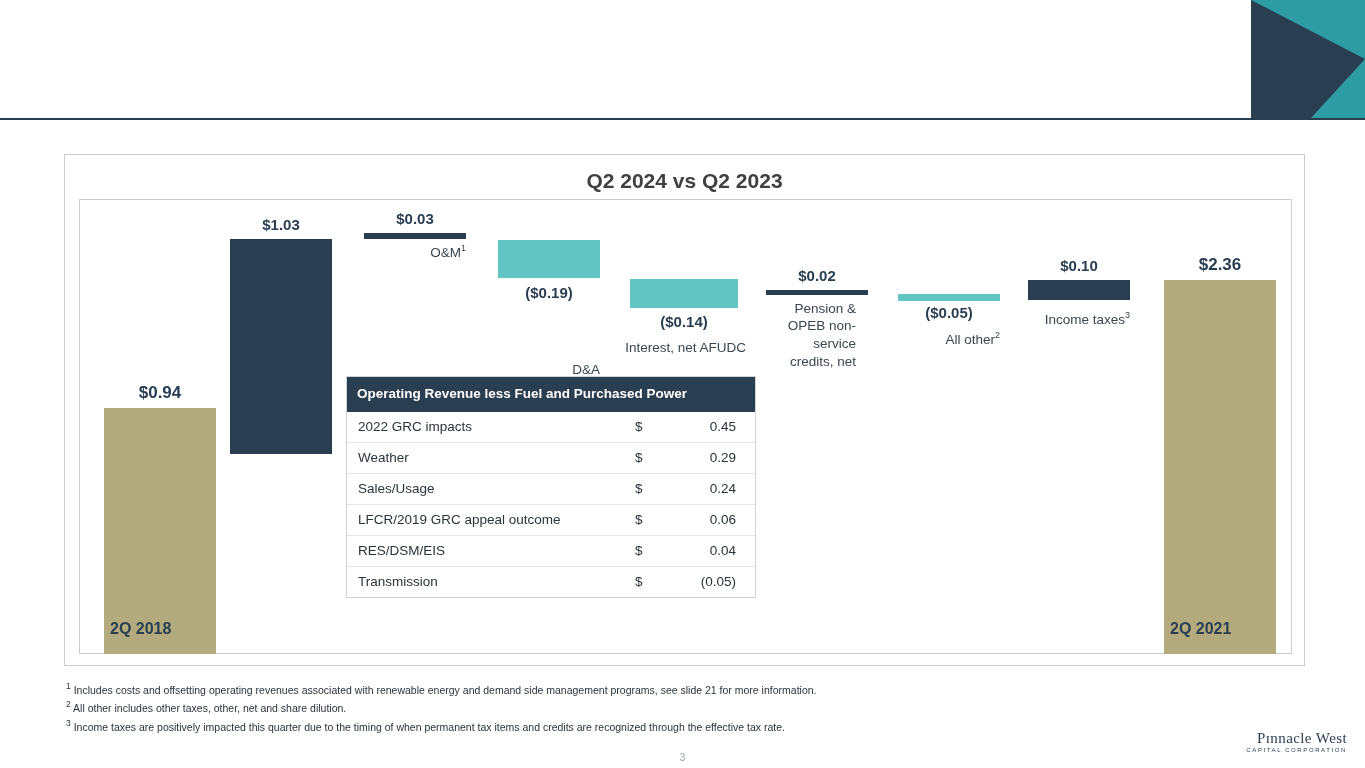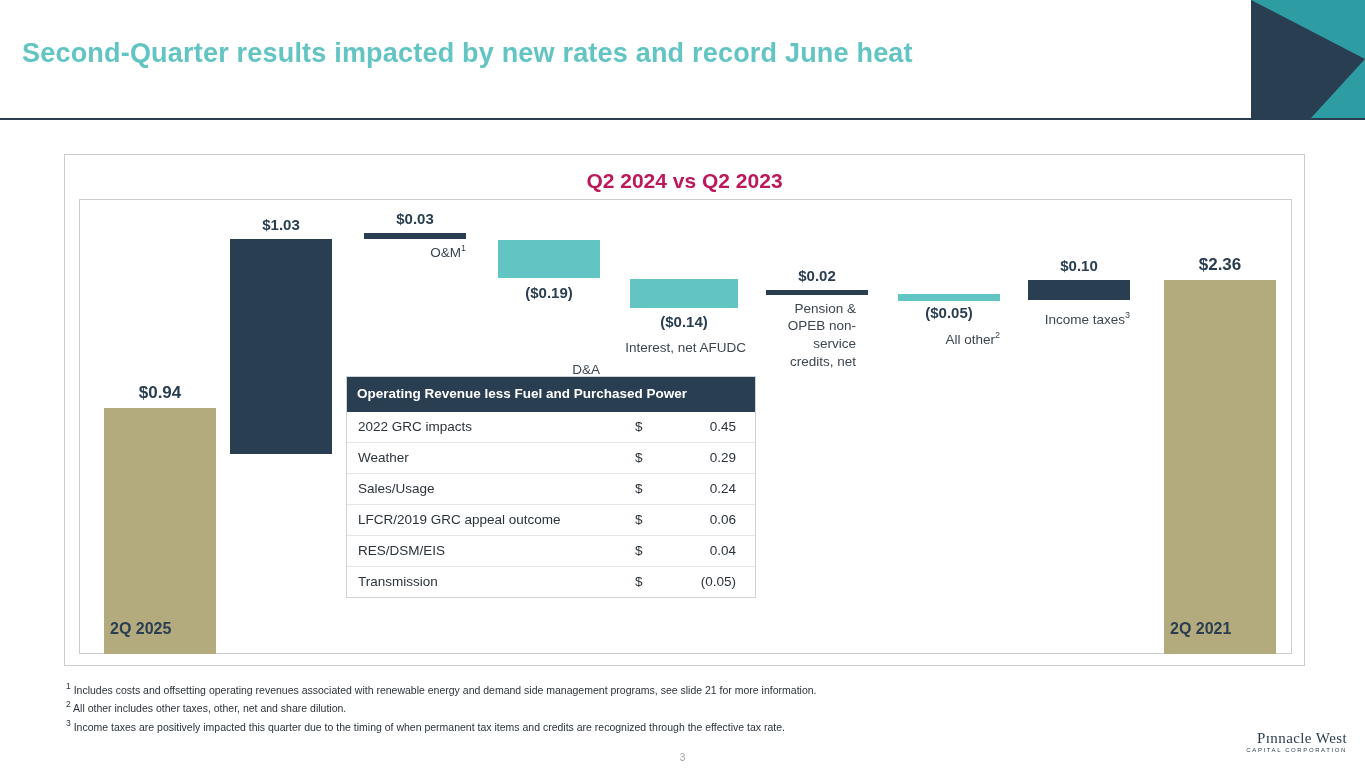--- a/index.html
+++ b/index.html
@@ -31,21 +31,21 @@
     overflow: hidden;
   }
 
   
   .chart-outer {
     position: absolute; left: 64px; top: 154px; width: 1241px; height: 512px;
     border: 1px solid #c9ccd1; background: #ffffff;
   }
   .chart-title {
     position: absolute; left: 0; top: 14px; width: 100%;
-    text-align: center; font-size: 21px; font-weight: bold; color: #be185d;
+    text-align: center; font-size: 21px; font-weight: bold; color: #404040;
   }
   .chart-inner {
     position: absolute; left: 14px; top: 44px; width: 1213px; height: 455px;
     border: 1px solid #c9ccd1;
   }
   .plot { position: absolute; left: 0; top: 0; width: 100%; height: 100%; }
 
   
   .bar { position: absolute; }
   .bar.dark { background: #2a3e52; }
@@ -110,40 +110,39 @@
   .logo .l2 {
     font-size: 6px; color: #2a3e52; letter-spacing: 1.6px;
   }
 </style>
 </head>
 <body>
 
 <div id="page">
 
   <div class="header-band">
-    <div class="header-title">Second-Quarter results impacted by new rates and record June heat</div>
     <div class="corner-wrap">
       <svg width="114" height="118" viewBox="0 0 114 118">
         <rect x="0" y="0" width="114" height="118" fill="#2a3e52"></rect>
         <polygon points="0,0 114,0 114,59" fill="#2e9da3"></polygon>
         <polygon points="114,59 114,118 60,118" fill="#2e9da3"></polygon>
       </svg>
     </div>
   </div>
   <div class="header-rule"></div>
 
   <div class="chart-outer">
     <div class="chart-title">Q2 2024 vs Q2 2023</div>
 
     <div class="chart-inner">
       <div class="plot">
 
         <div class="bar tan" style="left:24px; top:208px; width:112px; height:246px;"></div>
         <div class="val-label big" style="left:24px; top:183px; width:112px;">$0.94</div>
-        <div class="axis-label" style="left:30px; top:420px;">2Q 2025</div>
+        <div class="axis-label" style="left:30px; top:420px;">2Q 2018</div>
 
         <div class="bar dark" style="left:150px; top:39px; width:102px; height:215px;"></div>
         <div class="val-label" style="left:150px; top:16px; width:102px;">$1.03</div>
 
         <div class="bar dark" style="left:284px; top:33px; width:102px; height:6px;"></div>
         <div class="val-label" style="left:284px; top:10px; width:102px;">$0.03</div>
         <div class="cat-label" style="left:284px; top:43px; width:102px;"><span>O&amp;M</span><span class="sup">1</span></div>
 
         <div class="bar teal" style="left:418px; top:40px; width:102px; height:38px;"></div>
         <div class="val-label" style="left:418px; top:84px; width:102px;">($0.19)</div>

